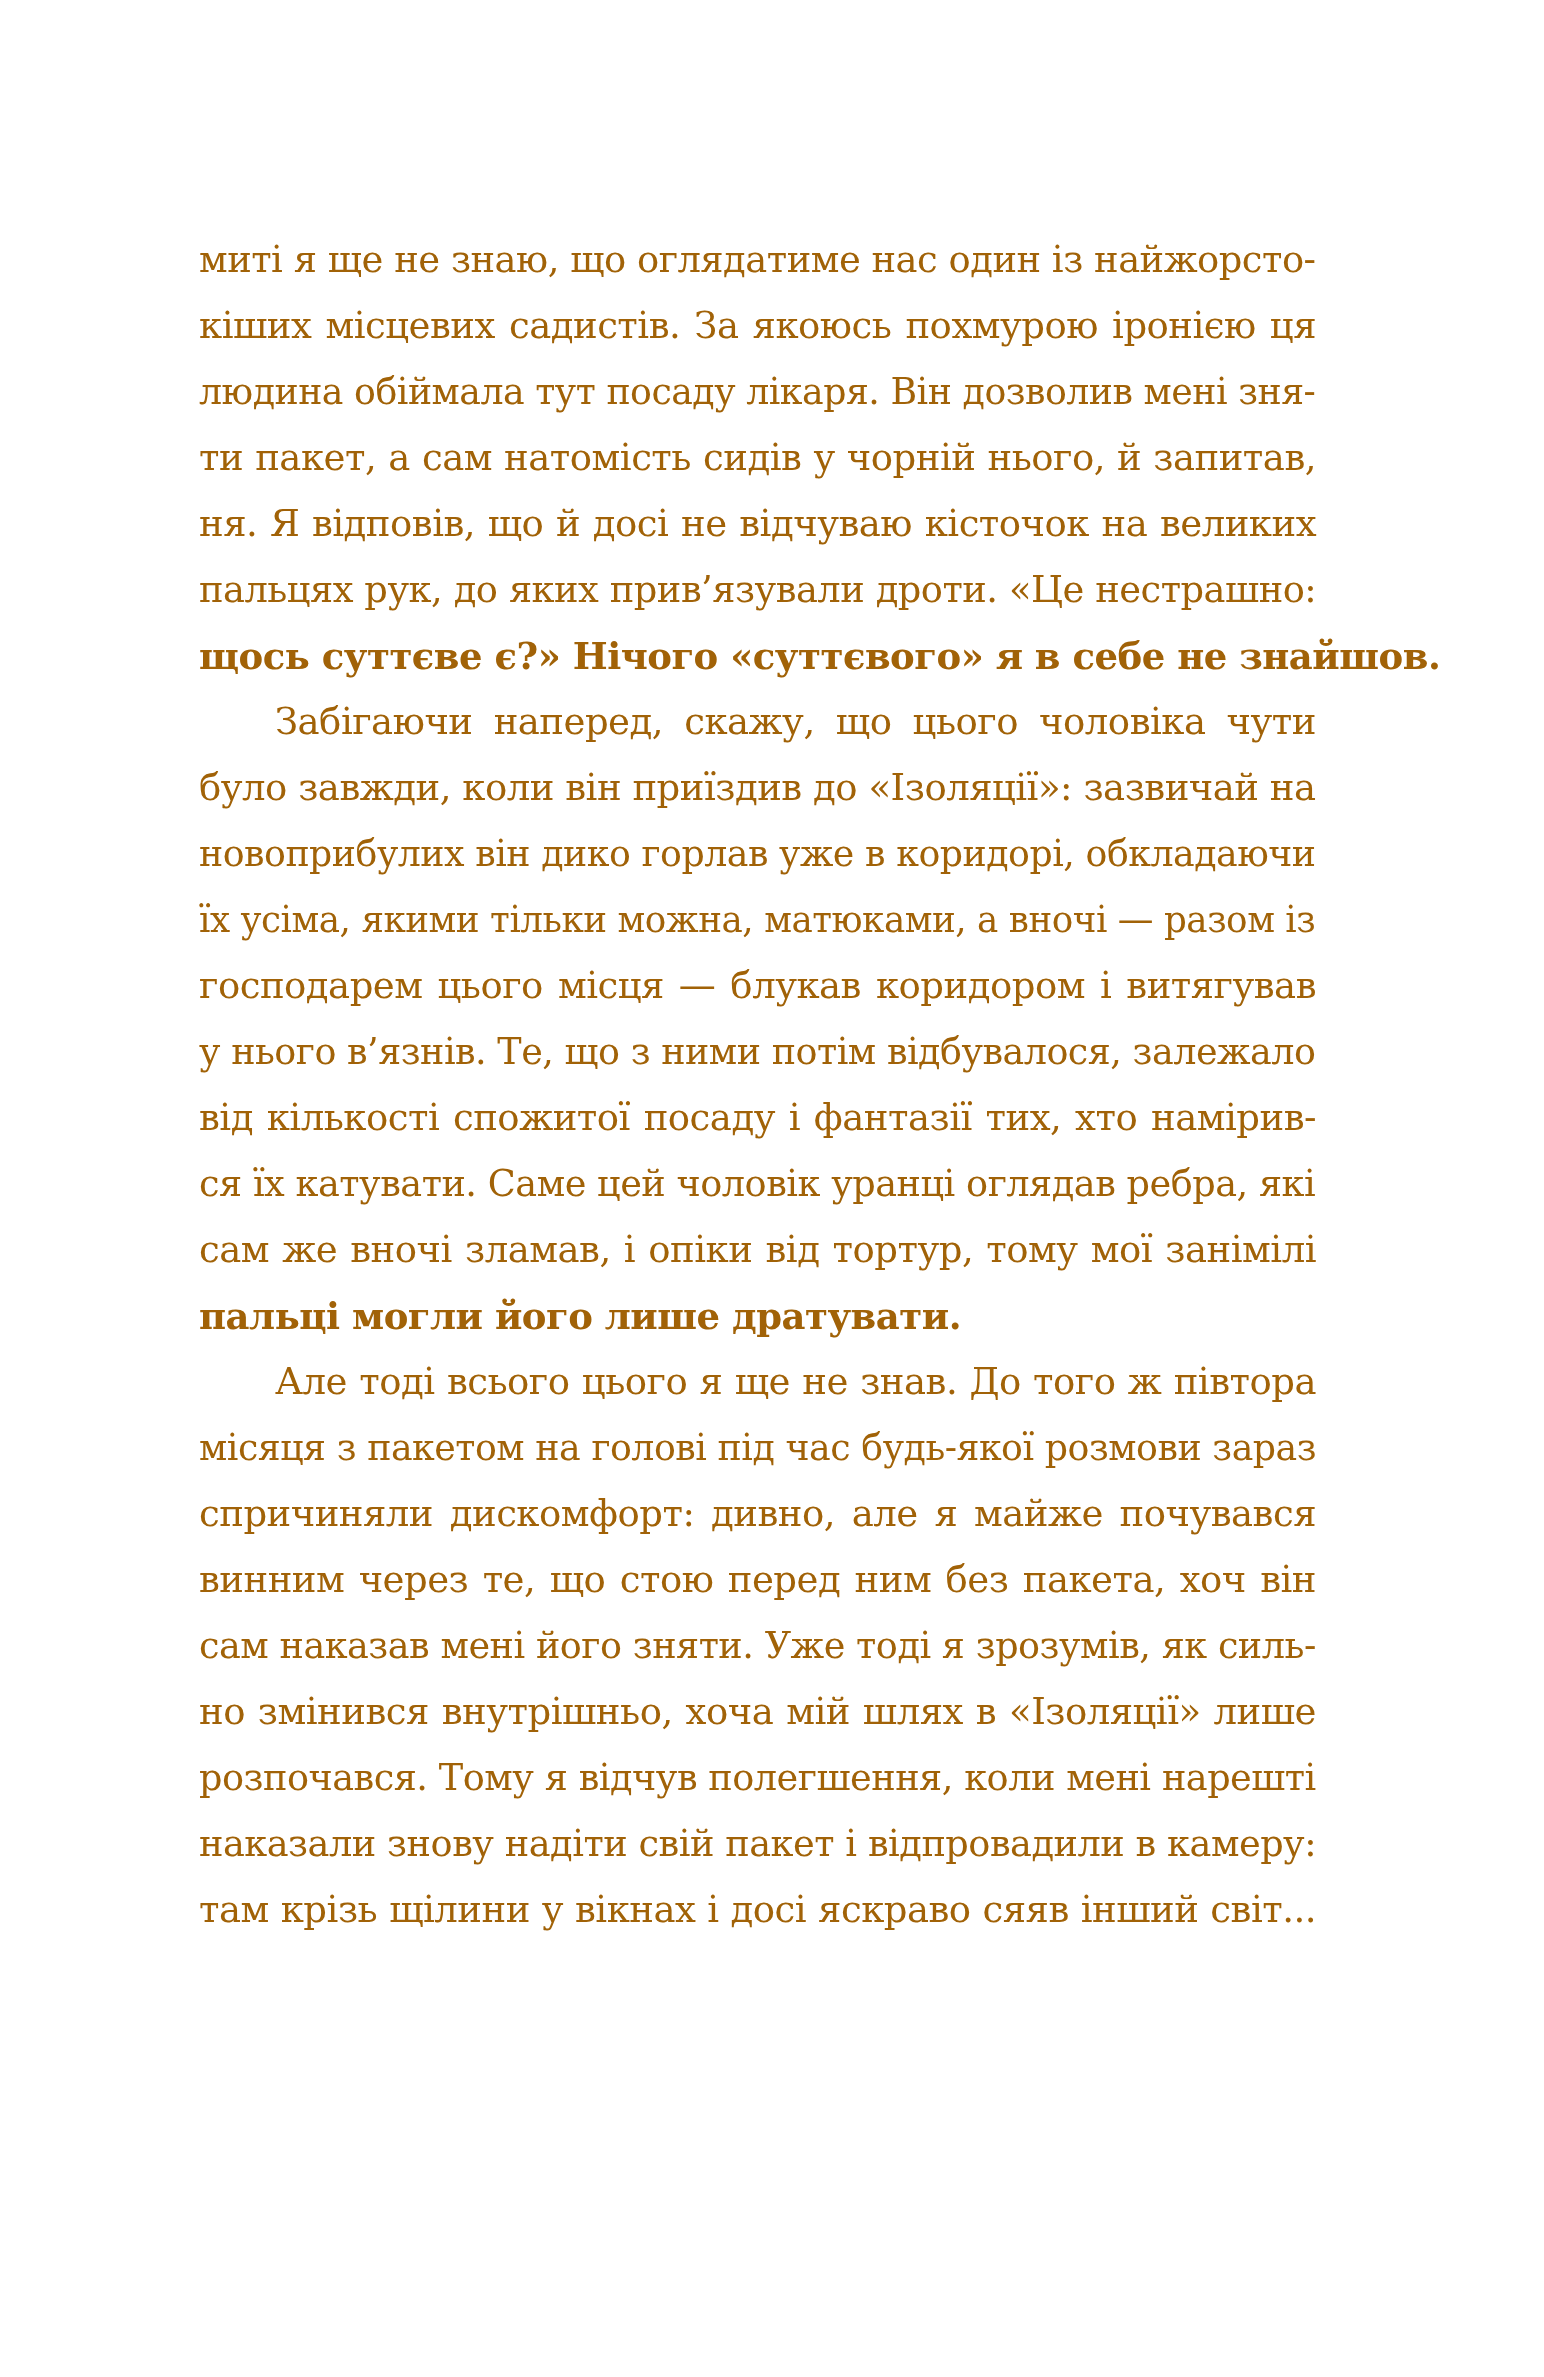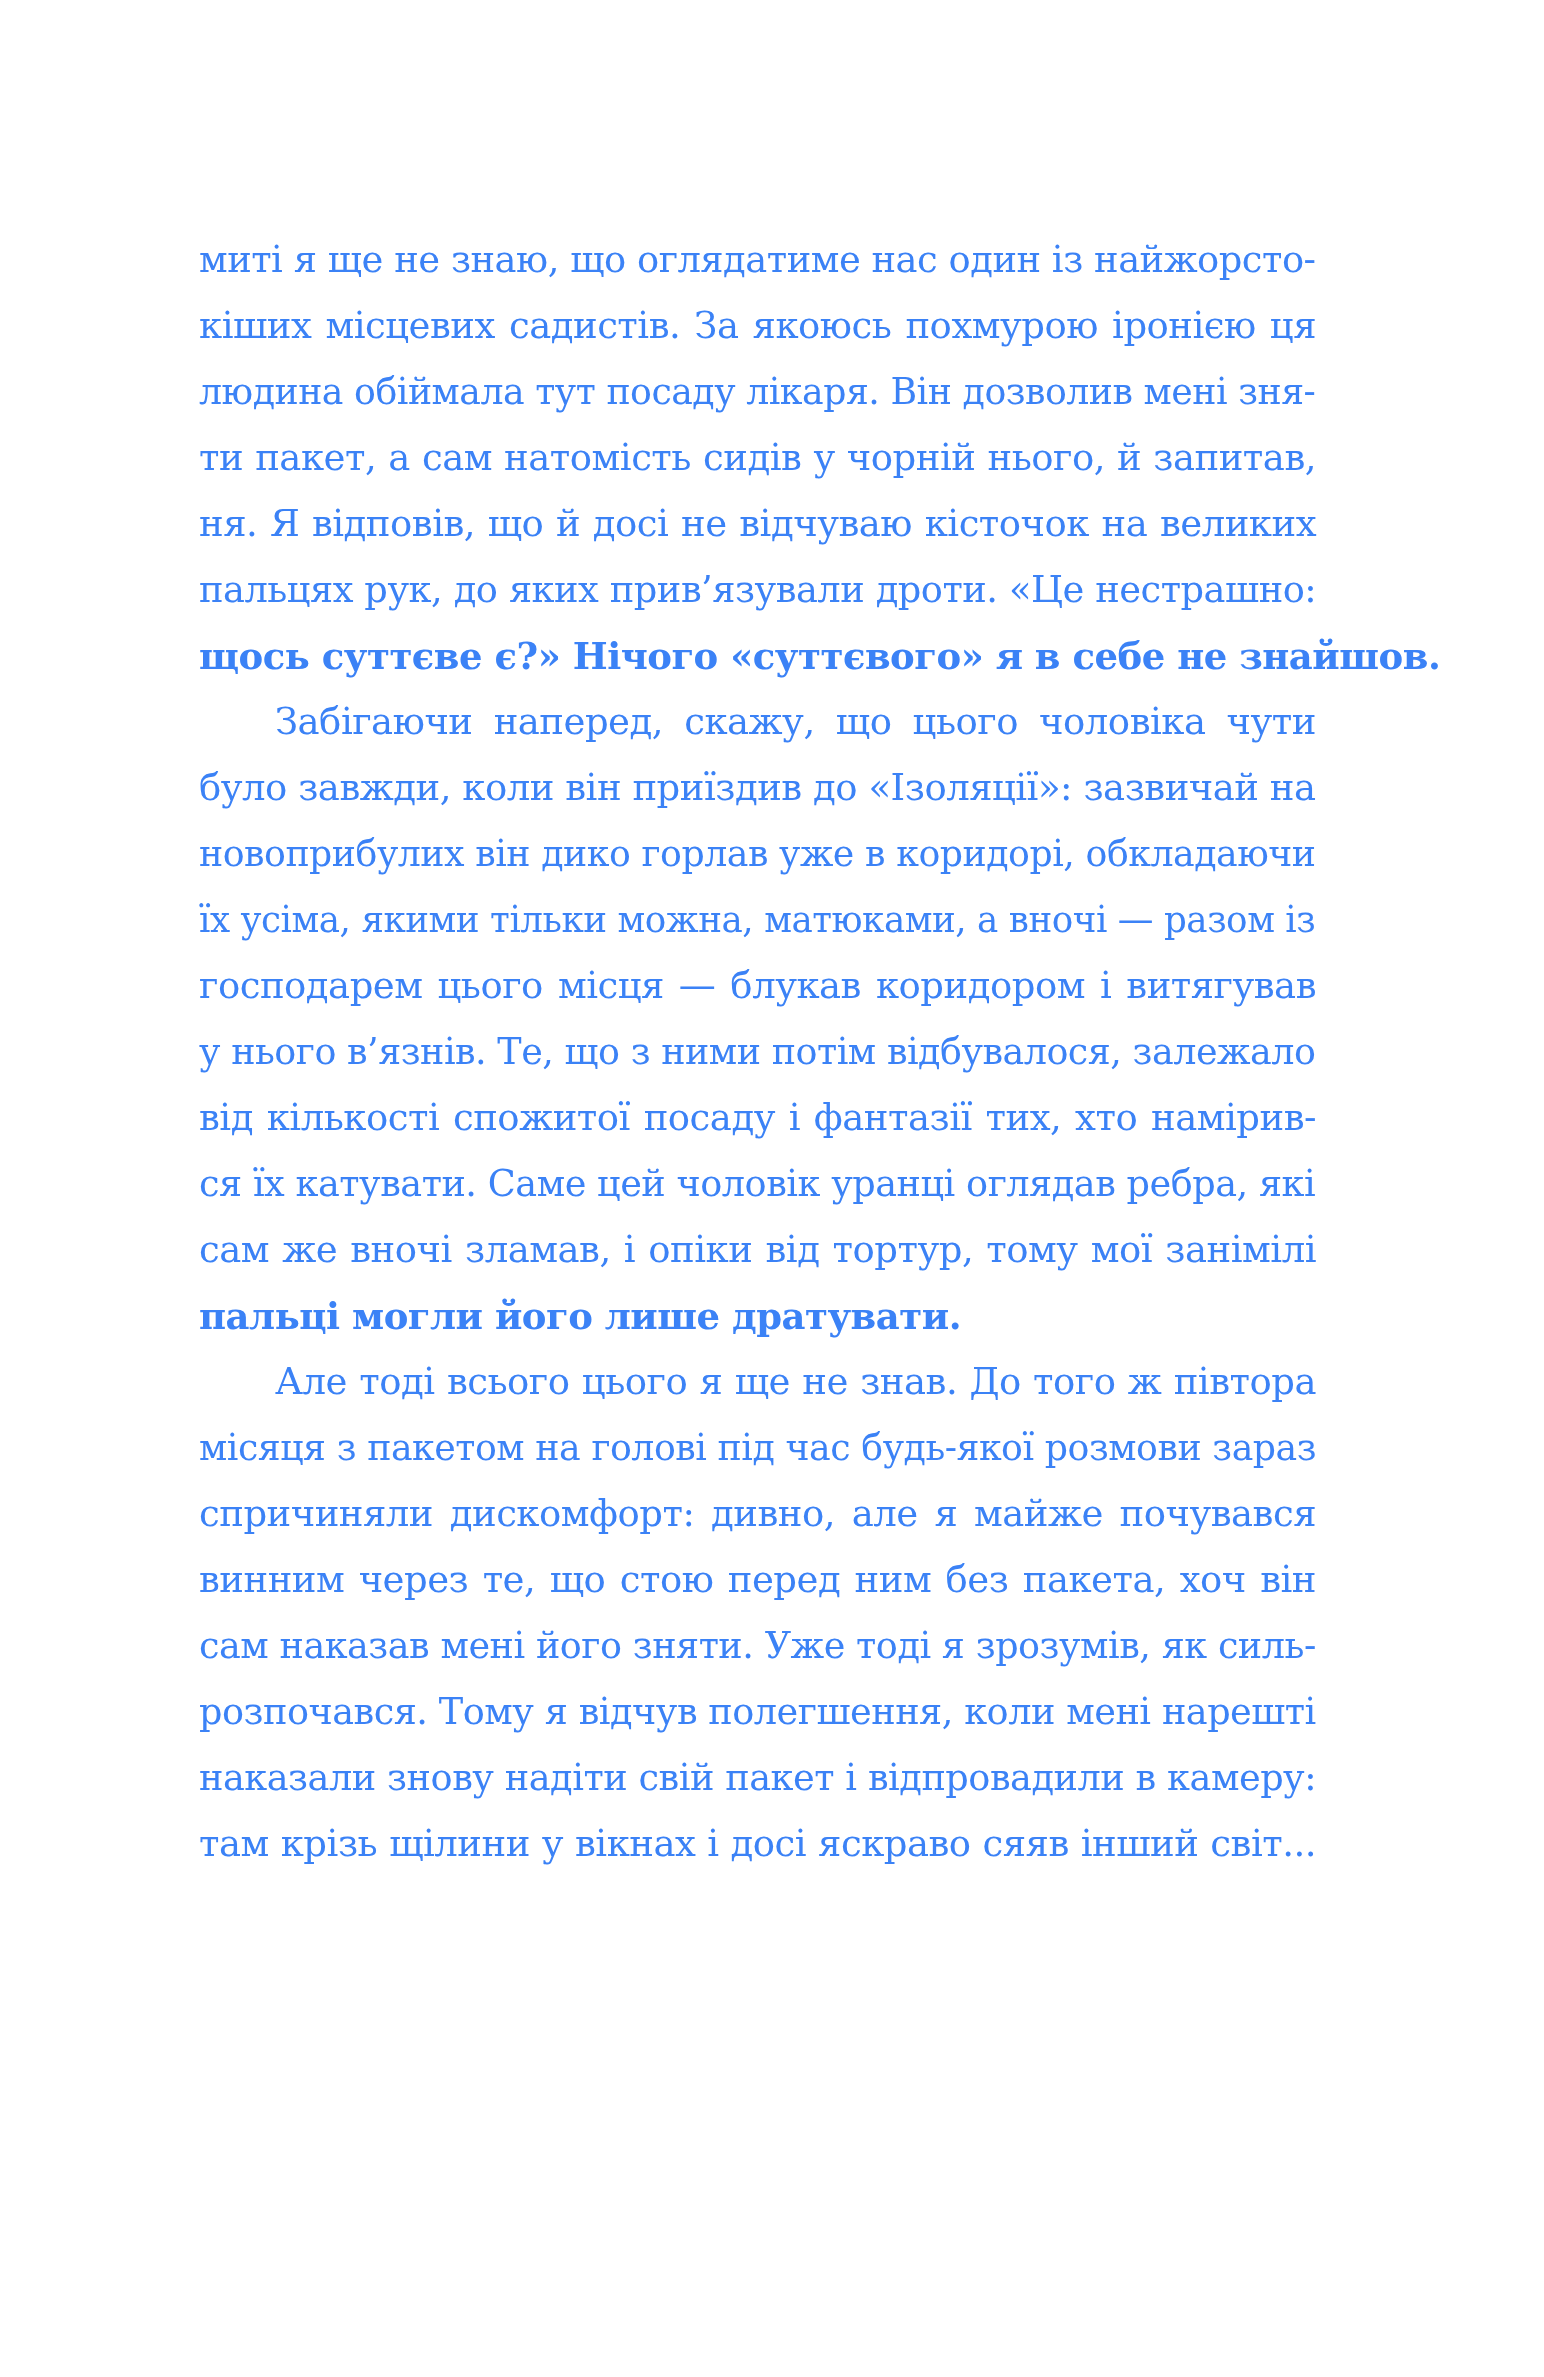--- a/index.html
+++ b/index.html
@@ -21,21 +21,21 @@
     background: #ffffff;
   }
   .text-block {
     position: absolute;
     left: 199px;
     top: 227px;
     width: 1117px;
     font-family: "DejaVu Serif", "Liberation Serif", serif;
     font-size: 37px;
     line-height: 66px;
-    color: #3b82f6;
+    color: #a16207;
     letter-spacing: -0.5px;
     word-spacing: 0px;
   }
   .line {
     display: block;
     white-space: nowrap;
     text-align: justify;
     text-align-last: justify;
     height: 66px;
     overflow: visible;
@@ -77,20 +77,21 @@
       <span class="line">сам же вночі зламав, і опіки від тортур, тому мої занімілі</span>
       <span class="line last">пальці могли його лише дратувати.</span>
     </div>
 
     <div>
       <span class="line indent">Але тоді всього цього я ще не знав. До того ж півтора</span>
       <span class="line" style="transform: scaleX(0.981591); width: 1138px; text-align-last: justify;">місяця з пакетом на голові під час будь-якої розмови зараз</span>
       <span class="line">спричиняли дискомфорт: дивно, але я майже почувався</span>
       <span class="line">винним через те, що стою перед ним без пакета, хоч він</span>
       <span class="line" style="transform: scaleX(0.988285); width: 1130px; text-align-last: justify;">сам наказав мені його зняти. Уже тоді я зрозумів, як силь-</span>
+      <span class="line">но змінився внутрішньо, хоча мій шлях в «Ізоляції» лише</span>
       <span class="line" style="transform: scaleX(0.990114); width: 1128px; text-align-last: justify;">розпочався. Тому я відчув полегшення, коли мені нарешті</span>
       <span class="line" style="transform: scaleX(0.991196); width: 1127px; text-align-last: justify;">наказали знову надіти свій пакет і відпровадили в камеру:</span>
       <span class="line">там крізь щілини у вікнах і досі яскраво сяяв інший світ...</span>
     </div>
 
   </div>
 </div>
 
 
 </body></html>

